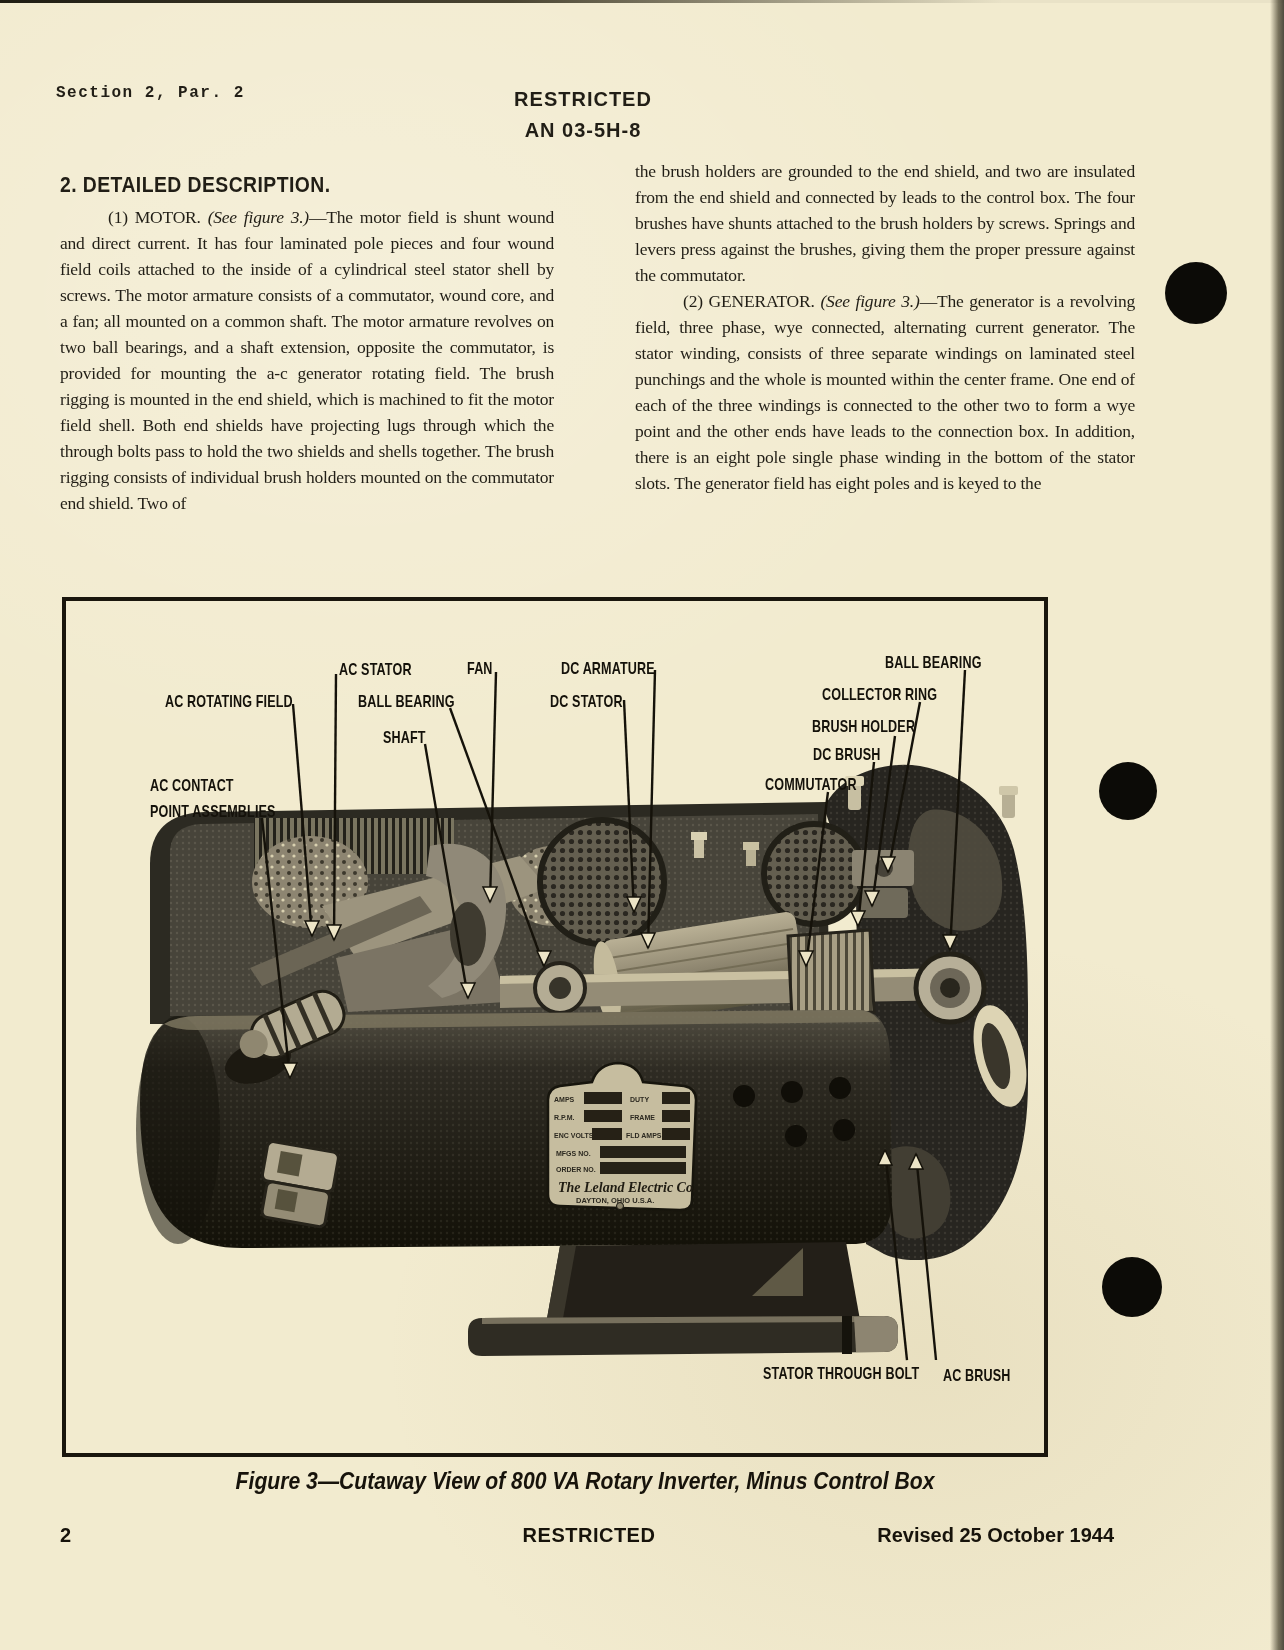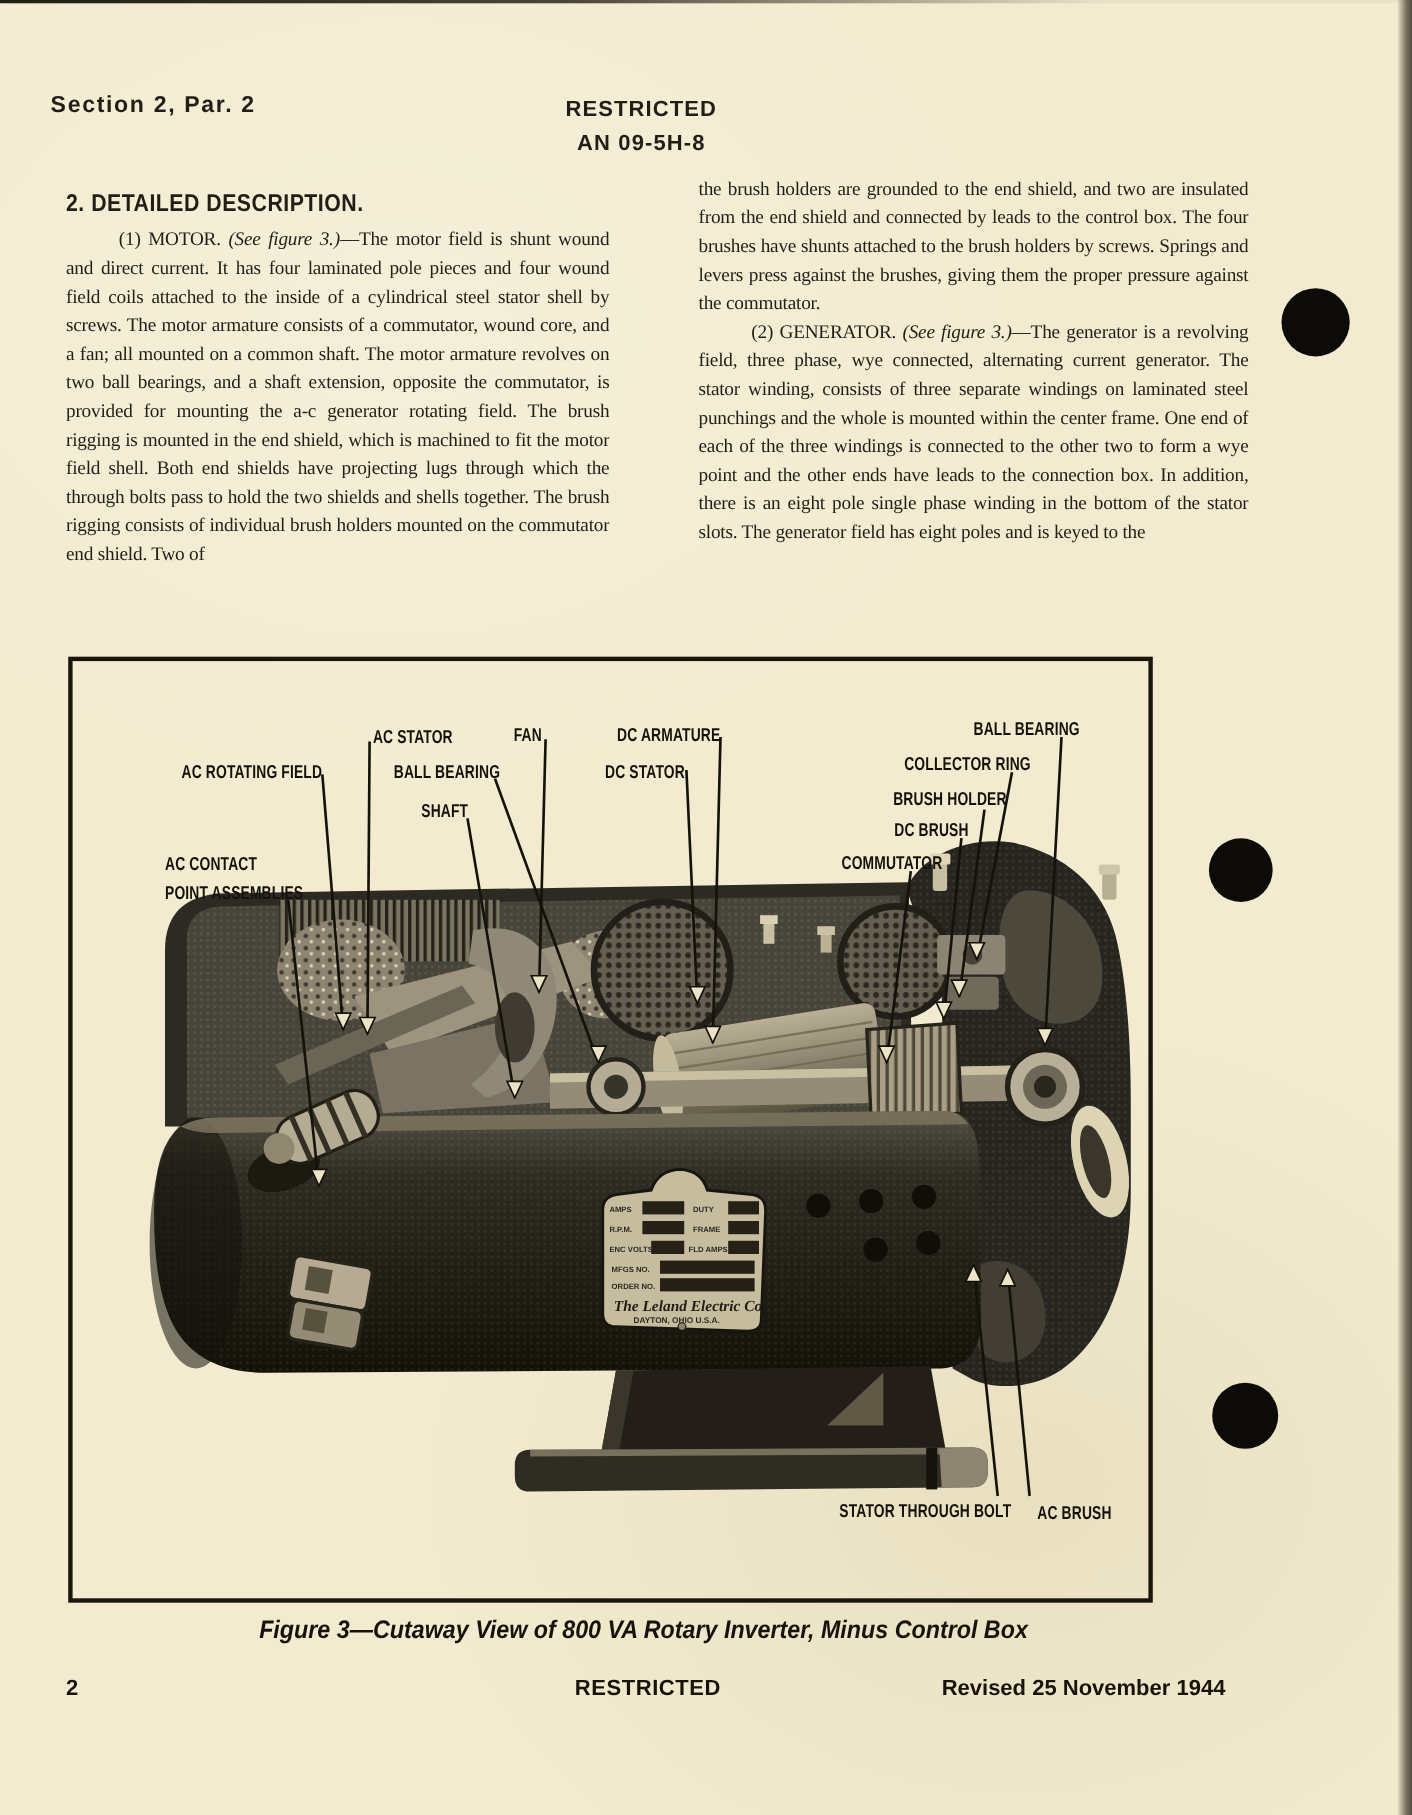--- a/index.html
+++ b/index.html
@@ -9,22 +9,22 @@
       radial-gradient(1100px 800px at 28% 18%, rgba(255,255,255,0.22), transparent 60%),
       radial-gradient(900px 700px at 72% 82%, rgba(176,156,104,0.14), transparent 60%),
       #f2ebcf;
     font-family:"Liberation Serif",serif;color:#211e16;
   }
   .edge-top{position:absolute;top:0;left:0;width:100%;height:3px;
     background:linear-gradient(to right,#1f1d13,#4a4532 40%,rgba(0,0,0,0.04) 78%);}
   .edge-right{position:absolute;top:0;right:0;width:14px;height:100%;
     background:linear-gradient(to left,#26221a 0%,#5a5440 40%,rgba(90,84,64,0) 100%);opacity:.8;}
   .hole{position:absolute;border-radius:50%;background:#0c0b07;}
-  .hdr-left{position:absolute;left:46px;top:84px;font-family:Liberation Sans, sans-serif;
-    font-weight:700;font-size:21px;letter-spacing:1.5px;white-space:nowrap;}
+  .hdr-left{position:absolute;left:56px;top:84px;font-family:Liberation Mono, monospace;
+    font-weight:700;font-size:16px;letter-spacing:1.5px;white-space:nowrap;}
   .hdr-center{position:absolute;left:433px;top:84px;width:300px;text-align:center;
     font-family:"Liberation Sans",sans-serif;font-weight:700;font-size:20px;line-height:31px;letter-spacing:1px;}
   .col{position:absolute;font-size:17.5px;line-height:26px;letter-spacing:-0.2px;text-align:justify;}
   .col p{margin:0;}
   .col-left{left:60px;top:172px;width:494px;height:424px;overflow:hidden;}
   .col-right{left:607px;top:158px;width:500px;height:438px;overflow:hidden;margin-left:28px;}
   h2.sec{font-family:"Liberation Sans",sans-serif;font-weight:700;font-size:22px;margin:0 0 6px 0;
     letter-spacing:0.5px;transform:scaleX(0.88);transform-origin:left center;white-space:nowrap;}
   .ind-a{text-indent:26px;}
   .ind-num{text-indent:48px;}
@@ -50,21 +50,21 @@
 
   <div class="edge-top"></div>
   <div class="edge-right"></div>
   <div class="hole" style="left:1165px;top:262px;width:62px;height:62px;"></div>
   <div class="hole" style="left:1099px;top:762px;width:58px;height:58px;"></div>
   <div class="hole" style="left:1102px;top:1257px;width:60px;height:60px;"></div>
 
   <div class="hdr-left">Section 2, Par. 2</div>
   <div class="hdr-center">
     <div>RESTRICTED</div>
-    <div>AN 09-5H-8</div>
+    <div>AN 03-5H-8</div>
   </div>
 
   <div class="col col-left">
     <h2 class="sec">2. DETAILED DESCRIPTION.</h2>
     <p class="ind-num"><span>(1)</span>&nbsp;<span>MOTOR.</span>&nbsp;<span class="it">(See figure 3.)</span><span>—The motor field is shunt wound and direct current. It has four laminated pole pieces and four wound field coils attached to the inside of a cylindrical steel stator shell by screws. The motor armature consists of a commutator, wound core, and a fan; all mounted on a common shaft. The motor armature revolves on two ball bearings, and a shaft extension, opposite the commutator, is provided for mounting the a-c generator rotating field. The brush rigging is mounted in the end shield, which is machined to fit the motor field shell. Both end shields have projecting lugs through which the through bolts pass to hold the two shields and shells together. The brush rigging consists of individual brush holders mounted on the commutator end shield. Two of</span></p>
   </div>
 
   <div class="col col-right">
     <p>the brush holders are grounded to the end shield, and two are insulated from the end shield and connected by leads to the control box. The four brushes have shunts attached to the brush holders by screws. Springs and levers press against the brushes, giving them the proper pressure against the commutator.</p>
     <p class="ind-num"><span>(2)</span>&nbsp;<span>GENERATOR.</span>&nbsp;<span class="it">(See figure 3.)</span><span>—The generator is a revolving field, three phase, wye connected, alternating current generator. The stator winding, consists of three separate windings on laminated steel punchings and the whole is mounted within the center frame. One end of each of the three windings is connected to the other two to form a wye point and the other ends have leads to the connection box. In addition, there is an eight pole single phase winding in the bottom of the stator slots. The generator field has eight poles and is keyed to the</span></p>
@@ -280,15 +280,15 @@
   <div class="fig-label" style="left:765px;top:775px;">COMMUTATOR</div>
   <div class="fig-label" style="left:150px;top:776px;">AC CONTACT</div>
   <div class="fig-label" style="left:150px;top:802px;">POINT ASSEMBLIES</div>
   <div class="fig-label" style="left:763px;top:1364px;">STATOR THROUGH BOLT</div>
   <div class="fig-label" style="left:943px;top:1366px;">AC BRUSH</div>
 
   <div class="fig-caption">Figure 3—Cutaway View of 800 VA Rotary Inverter, Minus Control Box</div>
 
   <div class="ftr ftr-page">2</div>
   <div class="ftr ftr-center">RESTRICTED</div>
-  <div class="ftr ftr-right">Revised 25 November 1944</div>
+  <div class="ftr ftr-right">Revised 25 October 1944</div>
 
 </div>
 
 </body></html>

